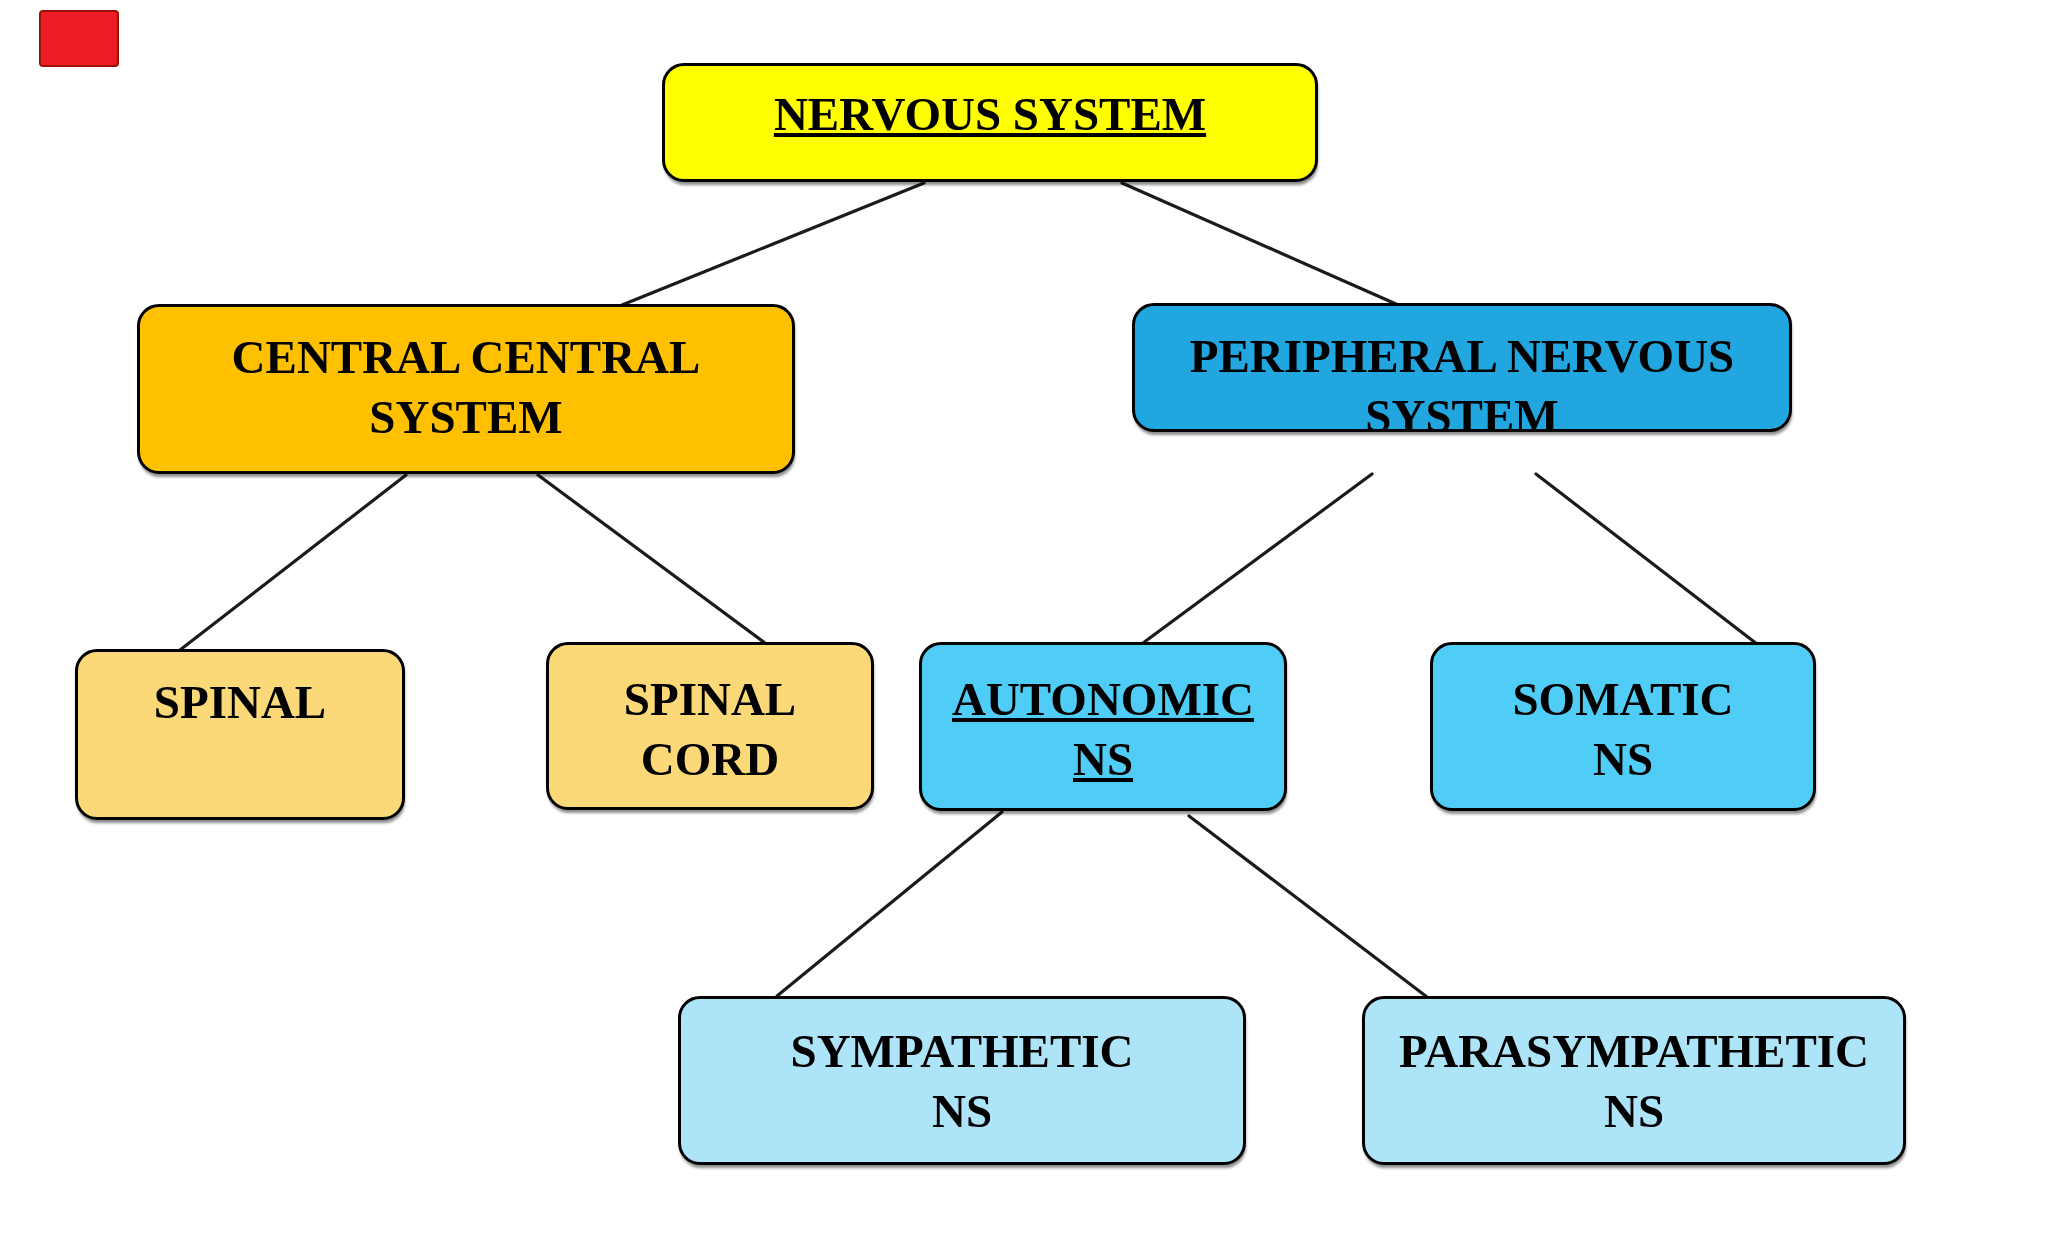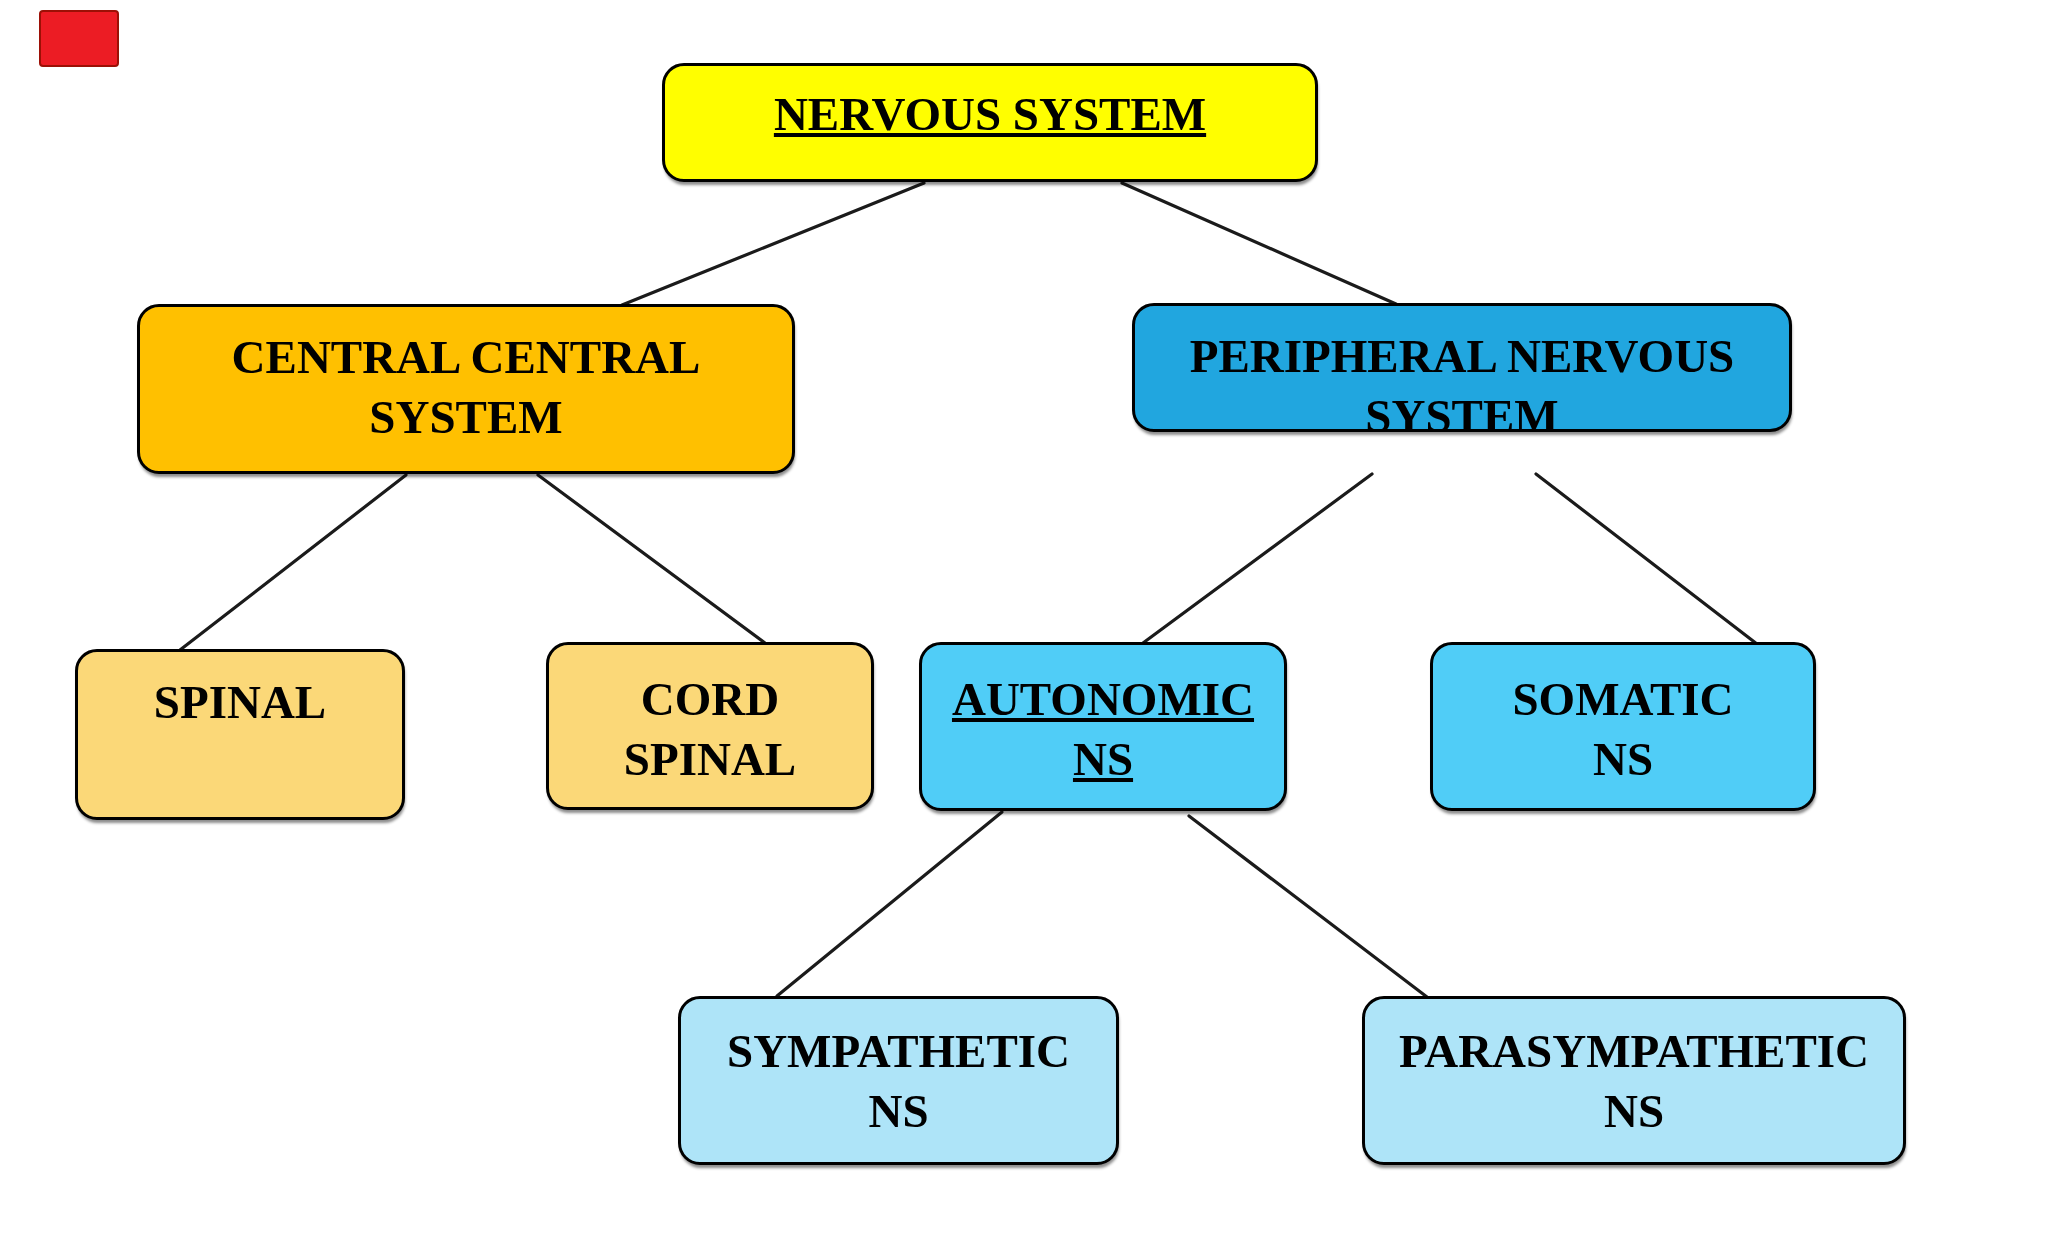--- a/index.html
+++ b/index.html
@@ -41,21 +41,21 @@
   }
   .node-line { white-space: nowrap; }
 
   #node-nervous         { left:  662px; top:  63px; width: 656px; height: 119px; padding-top: 18px; text-decoration: underline; }
   #node-central         { left:  137px; top: 304px; width: 658px; height: 170px; padding-top: 20px; }
   #node-peripheral      { left: 1132px; top: 303px; width: 660px; height: 129px; padding-top: 20px; }
   #node-brain           { left:   75px; top: 649px; width: 330px; height: 171px; padding-top: 20px; }
   #node-spinal          { left:  546px; top: 642px; width: 328px; height: 168px; padding-top: 24px; }
   #node-autonomic       { left:  919px; top: 642px; width: 368px; height: 169px; padding-top: 24px; text-decoration: underline; }
   #node-somatic         { left: 1430px; top: 642px; width: 386px; height: 169px; padding-top: 24px; }
-  #node-sympathetic     { left:  678px; top: 996px; width: 441px; height: 169px; padding-top: 22px; }
+  #node-sympathetic     { left:  678px; top: 996px; width: 568px; height: 169px; padding-top: 22px; }
   #node-parasympathetic { left: 1362px; top: 996px; width: 544px; height: 169px; padding-top: 22px; }
 
   .red-marker {
     position: absolute;
     left: 39px;
     top: 10px;
     width: 80px;
     height: 57px;
     border-radius: 4px;
     border: 2px solid transparent;
@@ -92,22 +92,22 @@
   <div class="node" id="node-peripheral" style="background-color: rgb(33, 166, 223); border-color: rgb(0, 0, 0);">
     <div class="node-line">PERIPHERAL NERVOUS</div>
     <div class="node-line">SYSTEM</div>
   </div>
 
   <div class="node" id="node-brain" style="background-color: rgb(251, 216, 120); border-color: rgb(0, 0, 0);">
     <div class="node-line">SPINAL</div>
   </div>
 
   <div class="node" id="node-spinal" style="background-color: rgb(251, 216, 120); border-color: rgb(0, 0, 0);">
+    <div class="node-line">SPINAL</div>
     <div class="node-line">CORD</div>
-    <div class="node-line">SPINAL</div>
   </div>
 
   <div class="node" id="node-autonomic" style="background-color: rgb(80, 205, 247); border-color: rgb(0, 0, 0);">
     <div class="node-line">AUTONOMIC</div>
     <div class="node-line">NS</div>
   </div>
 
   <div class="node" id="node-somatic" style="background-color: rgb(80, 205, 247); border-color: rgb(0, 0, 0);">
     <div class="node-line">SOMATIC</div>
     <div class="node-line">NS</div>

